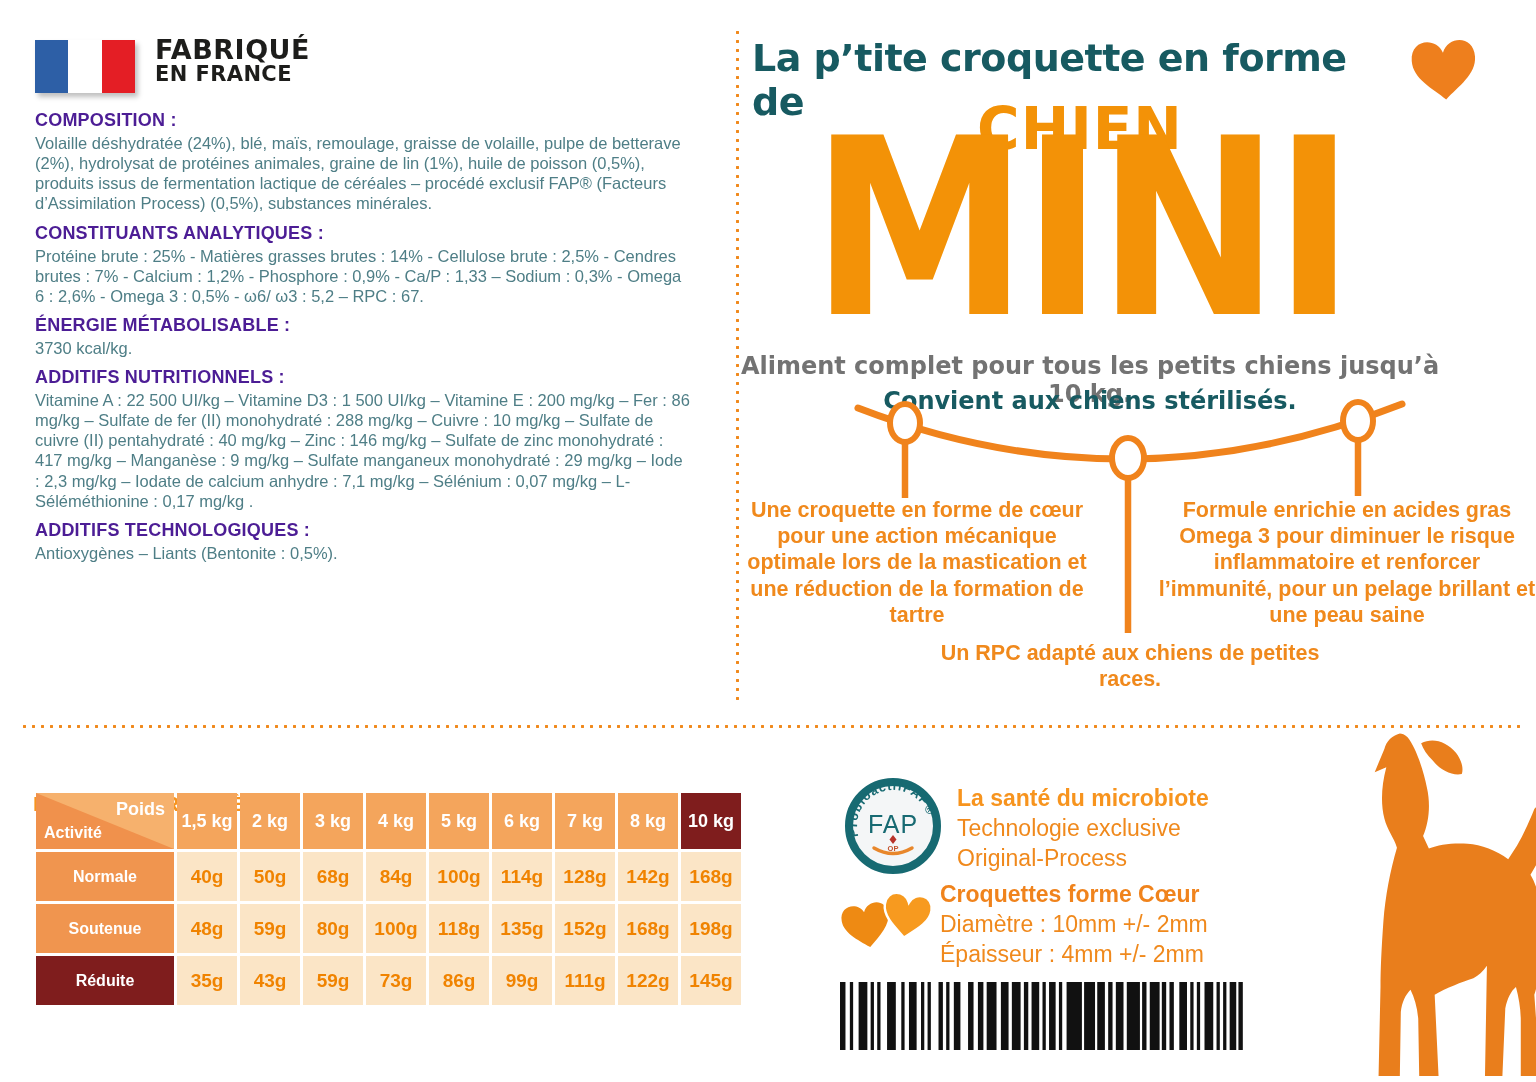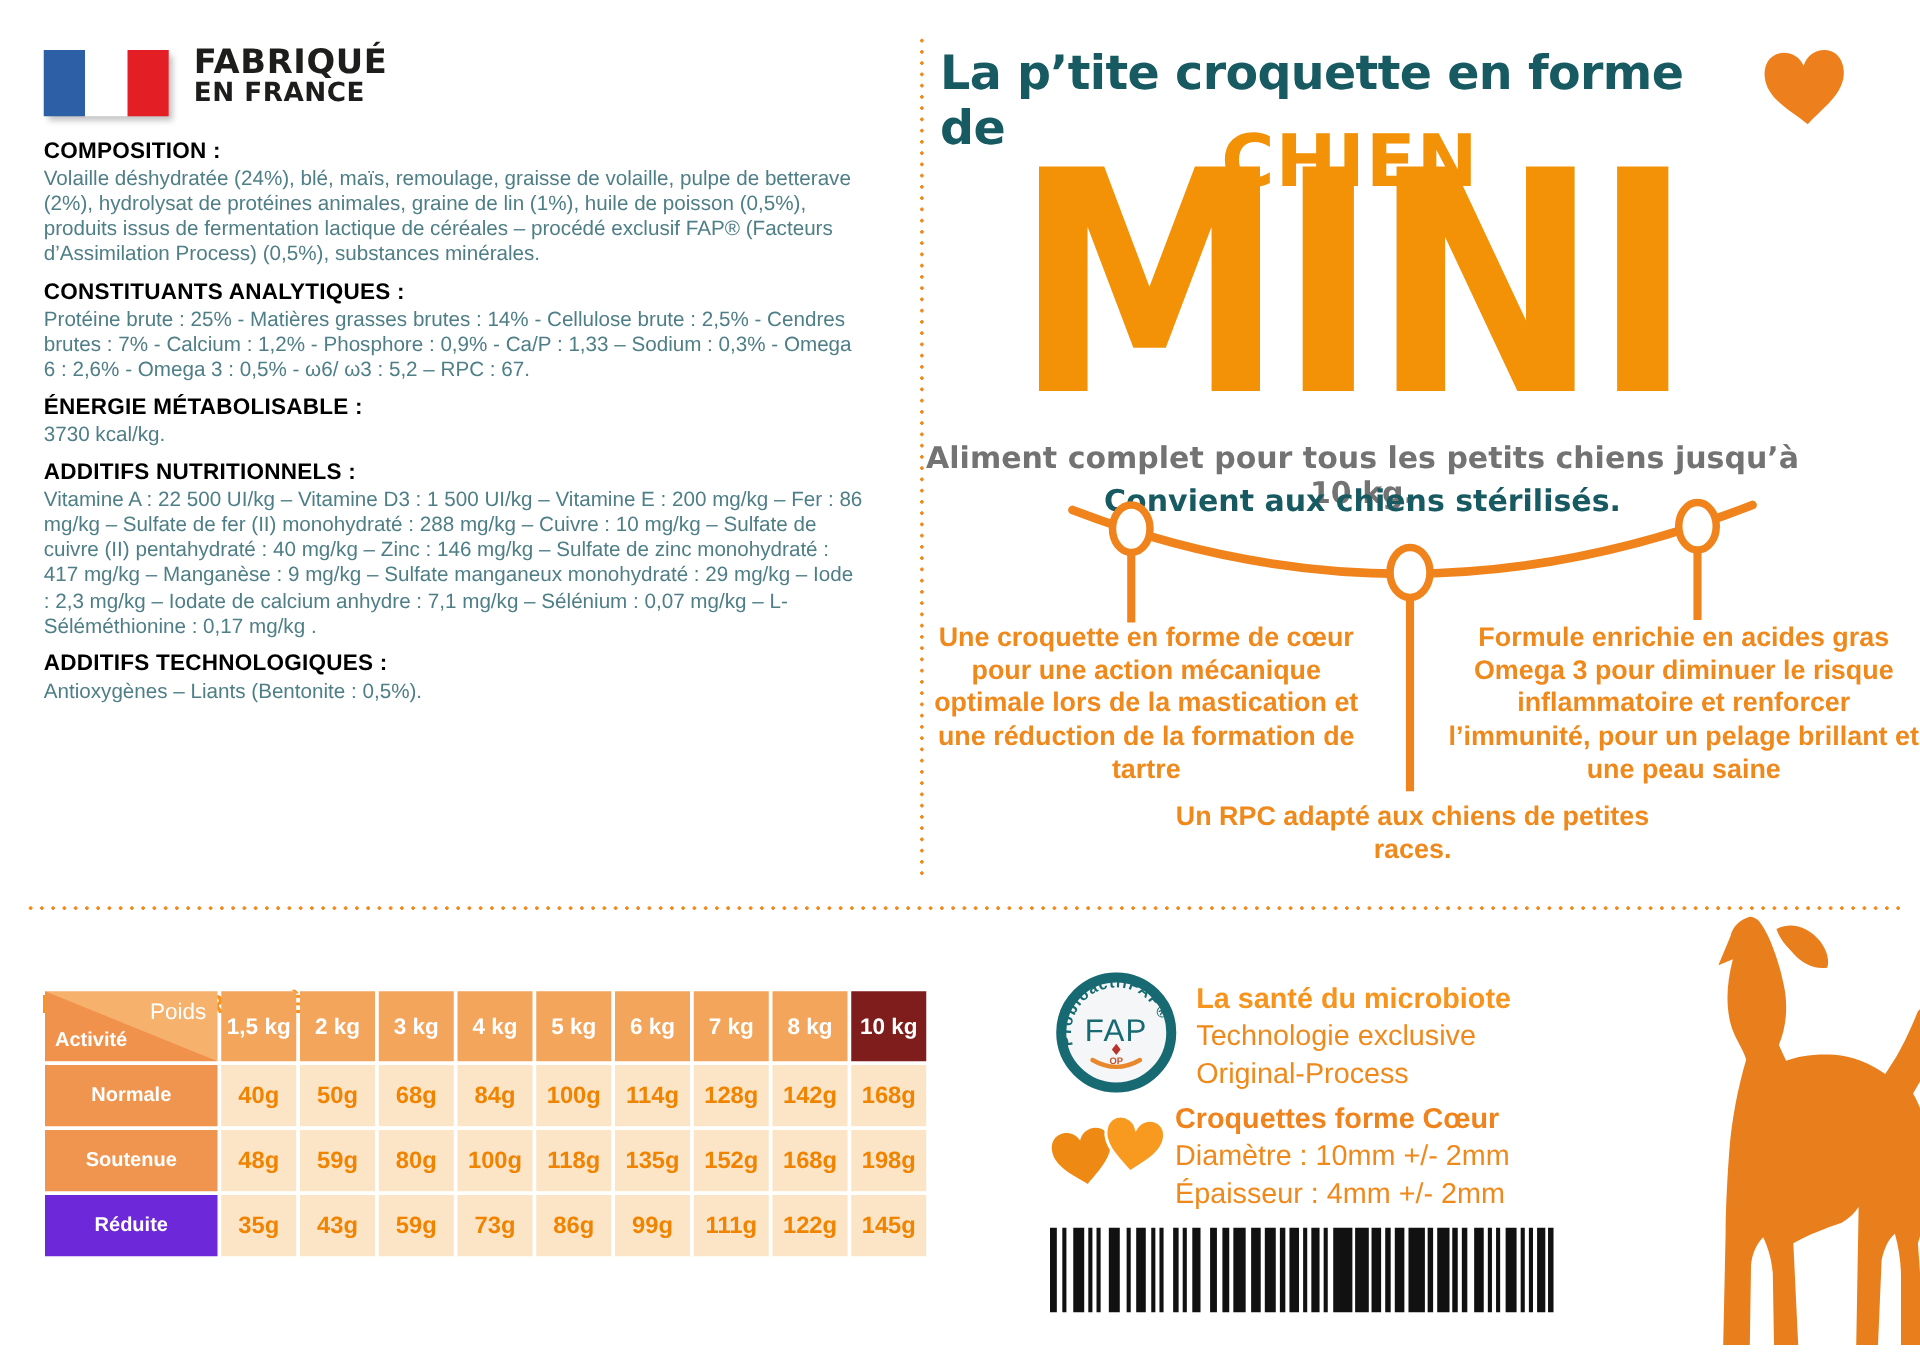--- a/index.html
+++ b/index.html
@@ -10,21 +10,21 @@
   
   .flag{left:35px;top:40px;width:100px;height:53px;display:flex;box-shadow:3px 4px 5px rgba(0,0,0,.25);}
   .flag div{flex:1;}
   .flag .b{background:#2D5FA6;} .flag .w{background:#fff;} .flag .r{background:#E41E25;}
   .madein{left:155px;top:36px;color:#1d1d1b;font-family:"DejaVu Sans",sans-serif;font-weight:bold;line-height:1.04;}
   .madein .l1{font-size:27px;letter-spacing:.5px;}
   .madein .l2{font-size:21px;letter-spacing:.4px;}
 
   .sections{left:35px;top:110px;width:655px;}
   .sec{margin-bottom:9px;}
-  .sec h3{margin:0 0 2px 0;font-size:18px;font-weight:bold;color:#000000;letter-spacing:.2px;}
+  .sec h3{margin:0 0 2px 0;font-size:18px;font-weight:bold;color:#4c1d95;letter-spacing:.2px;}
   .sec p{margin:0;font-size:16.5px;line-height:1.22;color:#4E7E86;}
 
   
   .vdots{left:736px;top:28px;width:3px;height:672px;
     background-image:radial-gradient(circle,#F0891C 1.4px,transparent 1.6px);
     background-size:3px 9px;background-repeat:repeat-y;}
   .hdots{left:20px;top:725px;width:1500px;height:3px;
     background-image:radial-gradient(circle,#F0891C 1.4px,transparent 1.6px);
     background-size:9px 3px;background-repeat:repeat-x;}
 
@@ -50,24 +50,24 @@
 
   
   .ration-title{left:33px;top:752px;font-size:21px;font-weight:bold;color:#F7941E;letter-spacing:.3px;margin-top:40px;}
   table.ration{left:33px;top:790px;position:absolute;border-collapse:separate;border-spacing:3px;}
   table.ration td{text-align:center;vertical-align:middle;}
   td.whead{width:58px;height:54px;background:#F4A55C;color:#fff;font-weight:bold;font-size:18px;}
   td.whead.last{background:#7f1d1d;}
   td.corner{width:136px;height:54px;background:#F6B16D;position:relative;overflow:hidden;}
   .corner-dark{position:absolute;inset:0;background:#F0914C;
     clip-path:polygon(0 0,100% 100%,0 100%);}
-  .corner .poids{position:absolute;top:6px;right:9px;color:#fff;font-weight:normal;font-size:18px;}
+  .corner .poids{position:absolute;top:6px;right:9px;color:#fff;font-weight:bold;font-size:18px;}
   .corner .act{position:absolute;bottom:7px;left:8px;color:#fff;font-weight:bold;font-size:16px;}
   td.rlabel{height:47px;background:#F0954F;color:#fff;font-weight:bold;font-size:16px;}
-  td.rlabel.dark{background:#6d28d9;}
+  td.rlabel.dark{background:#7f1d1d;}
   td.val{height:47px;background:#FBE5C6;color:#F08300;font-weight:bold;font-size:19px;}
 
   
   .fap-badge{left:843px;top:776px;}
   .microbiote{left:957px;top:784px;color:#F0891C;font-size:23px;line-height:1.3;}
   .microbiote .t{font-weight:bold;color:#F7941E;}
   .kibble-icon{left:836px;top:882px;}
   .kibble{left:940px;top:880px;color:#F0891C;font-size:23px;line-height:1.3;}
   .kibble .t{font-weight:bold;color:#F0831C;}
   .barcode{left:840px;top:982px;}

